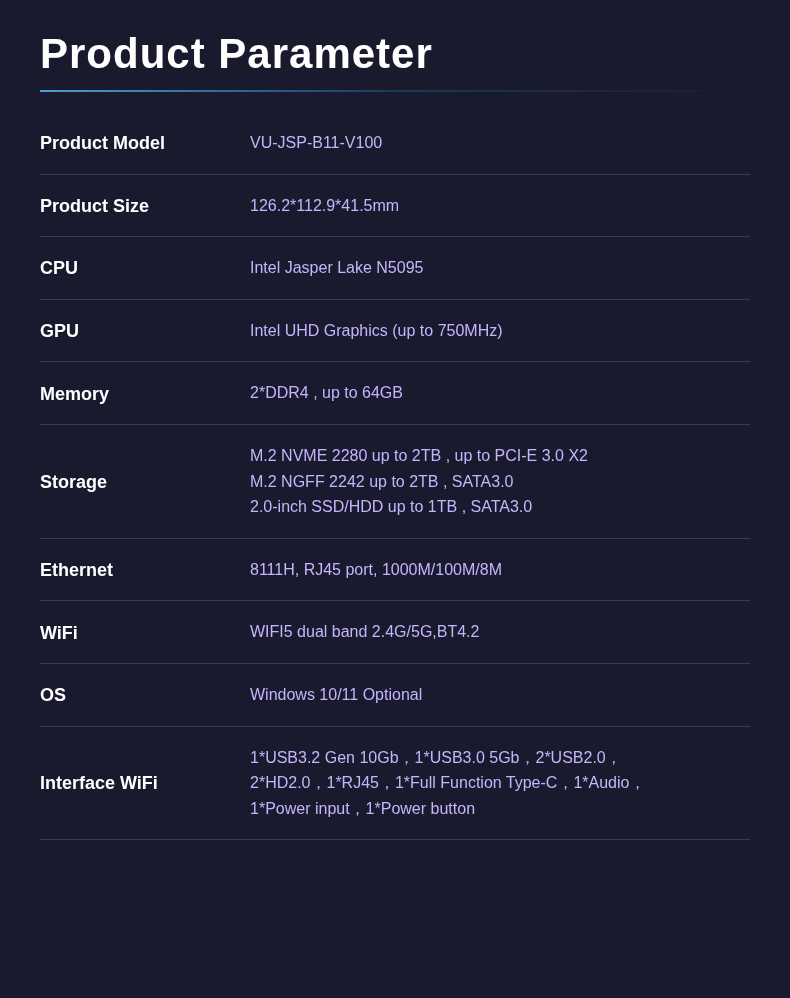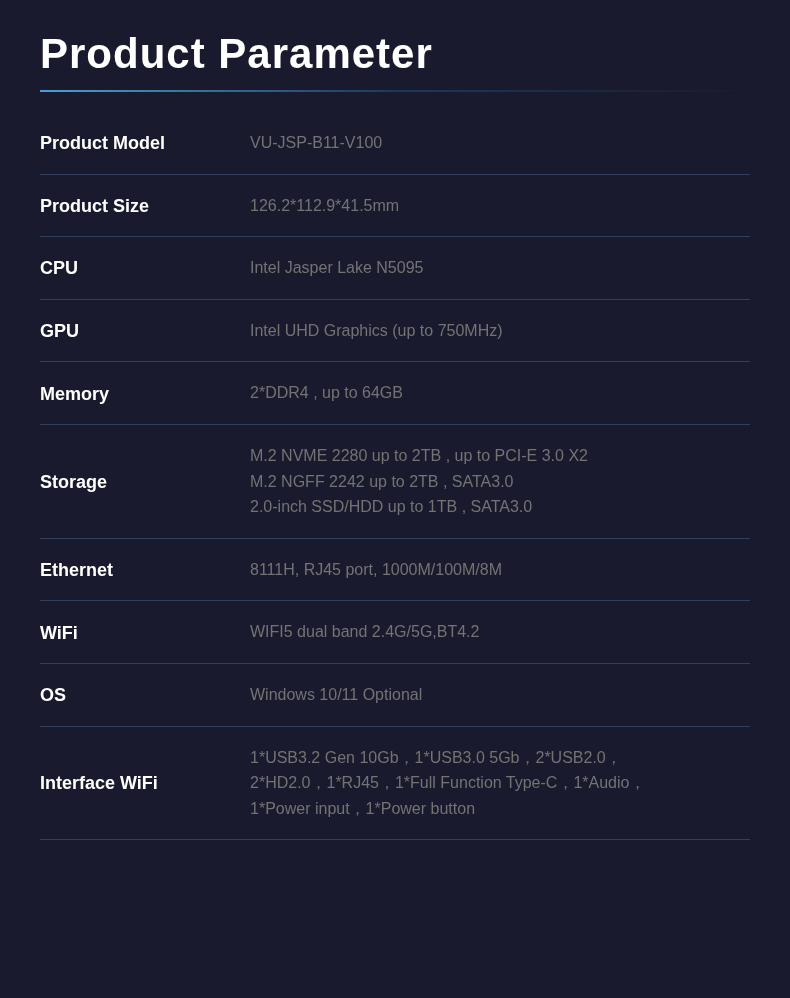--- a/index.html
+++ b/index.html
@@ -48,21 +48,21 @@
       min-width: 210px;
       font-size: 18px;
       font-weight: bold;
       color: #ffffff;
       padding-top: 2px;
     }
 
     .spec-value {
       flex: 1;
       font-size: 16px;
-      color: #737373;
+      color: #c4b5fd;
       line-height: 1.6;
     }
   </style>
 </head>
 <body>
 
 <h1 class="page-title">Product Parameter</h1>
 <div class="title-underline"></div>
 
 <div class="spec-table">

